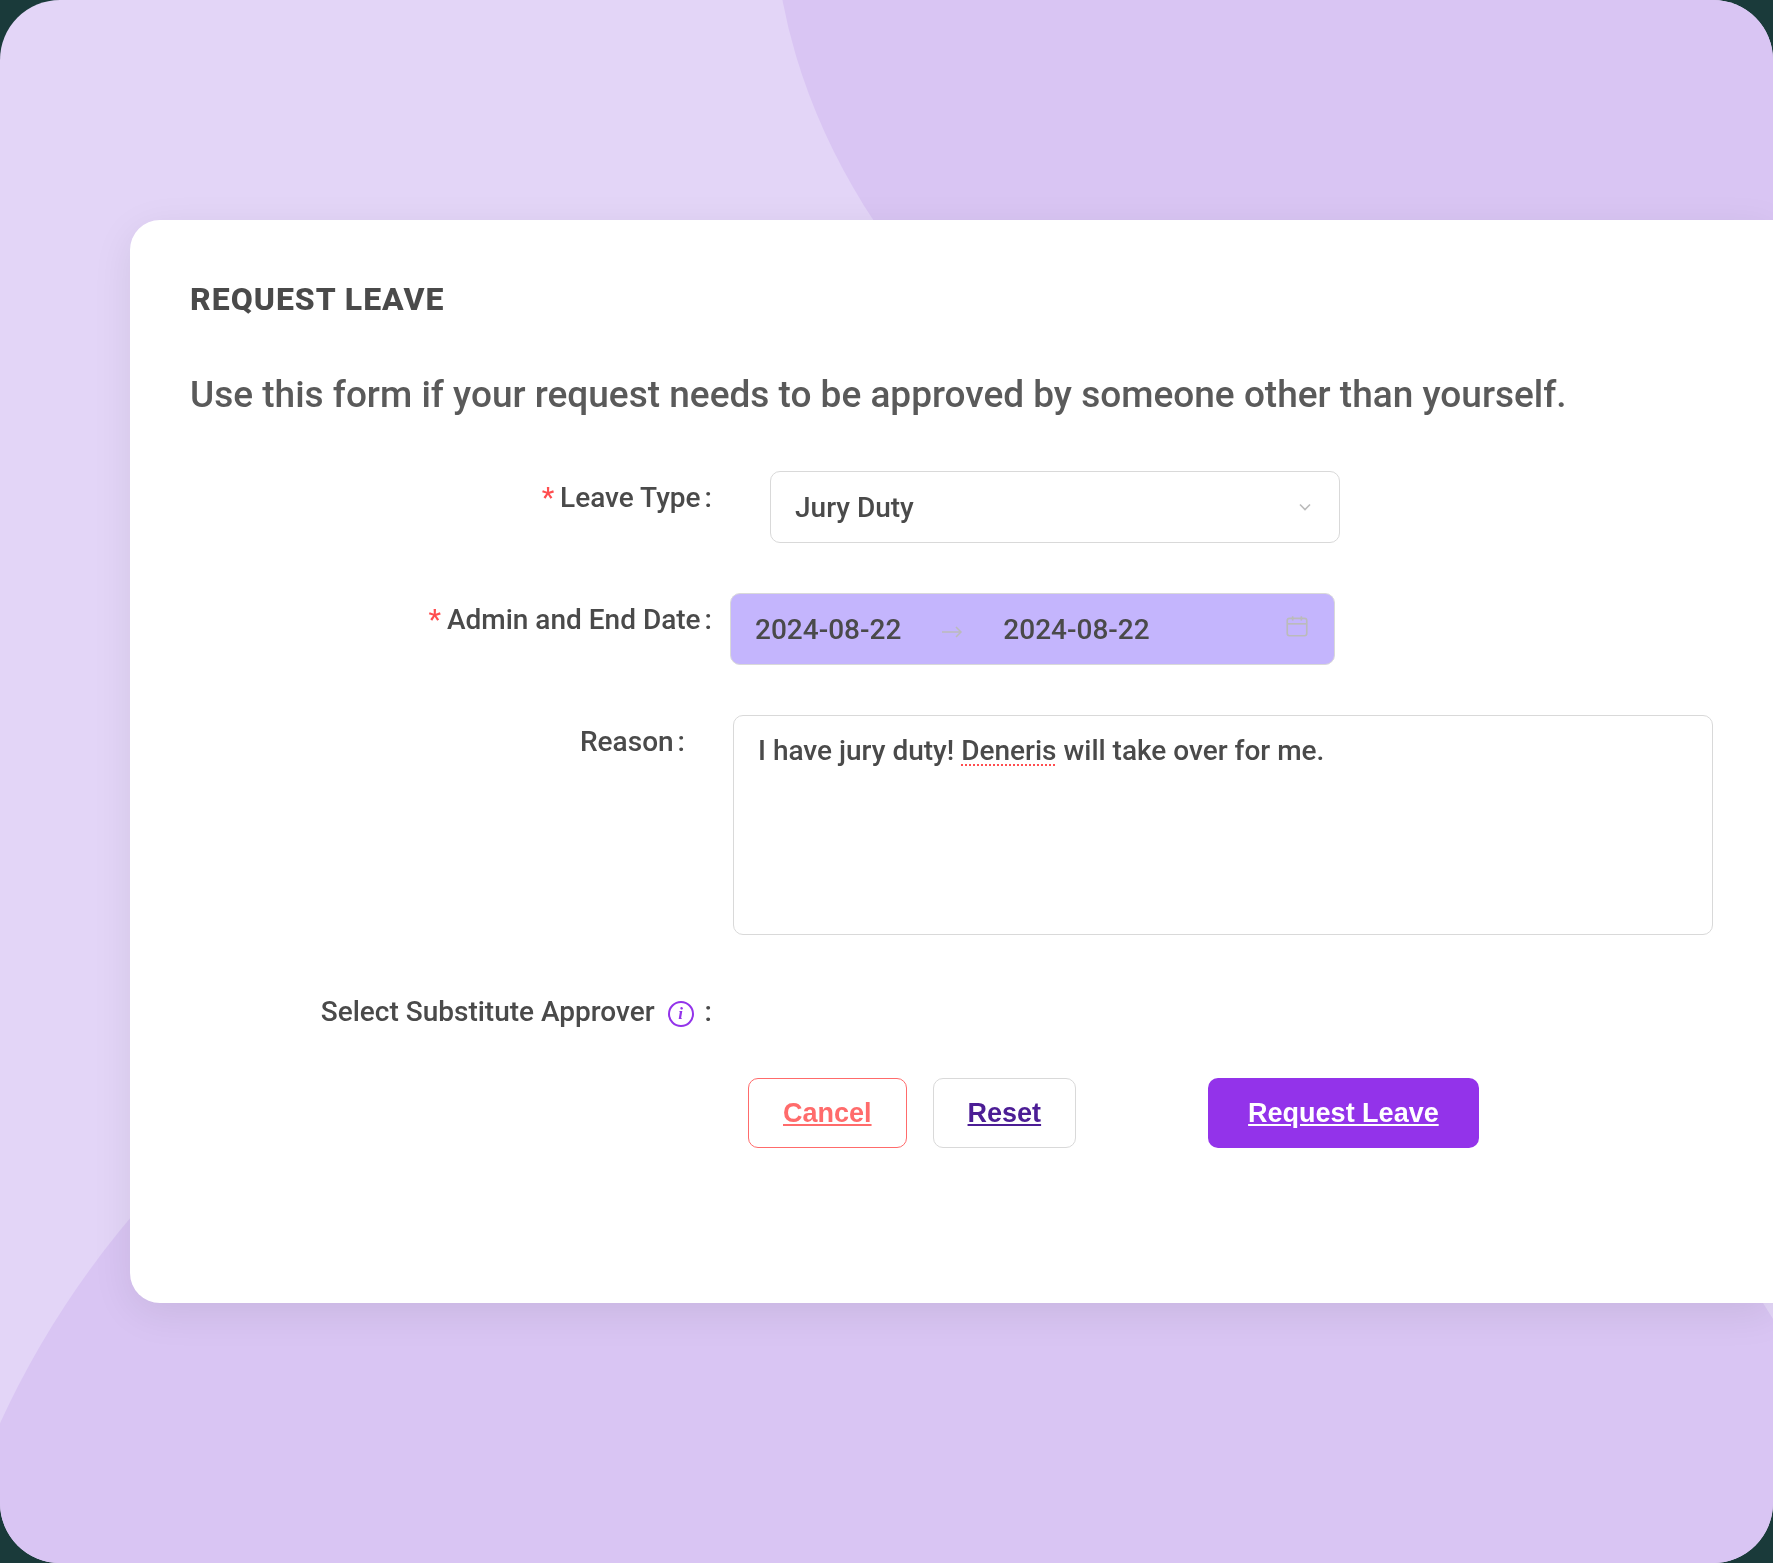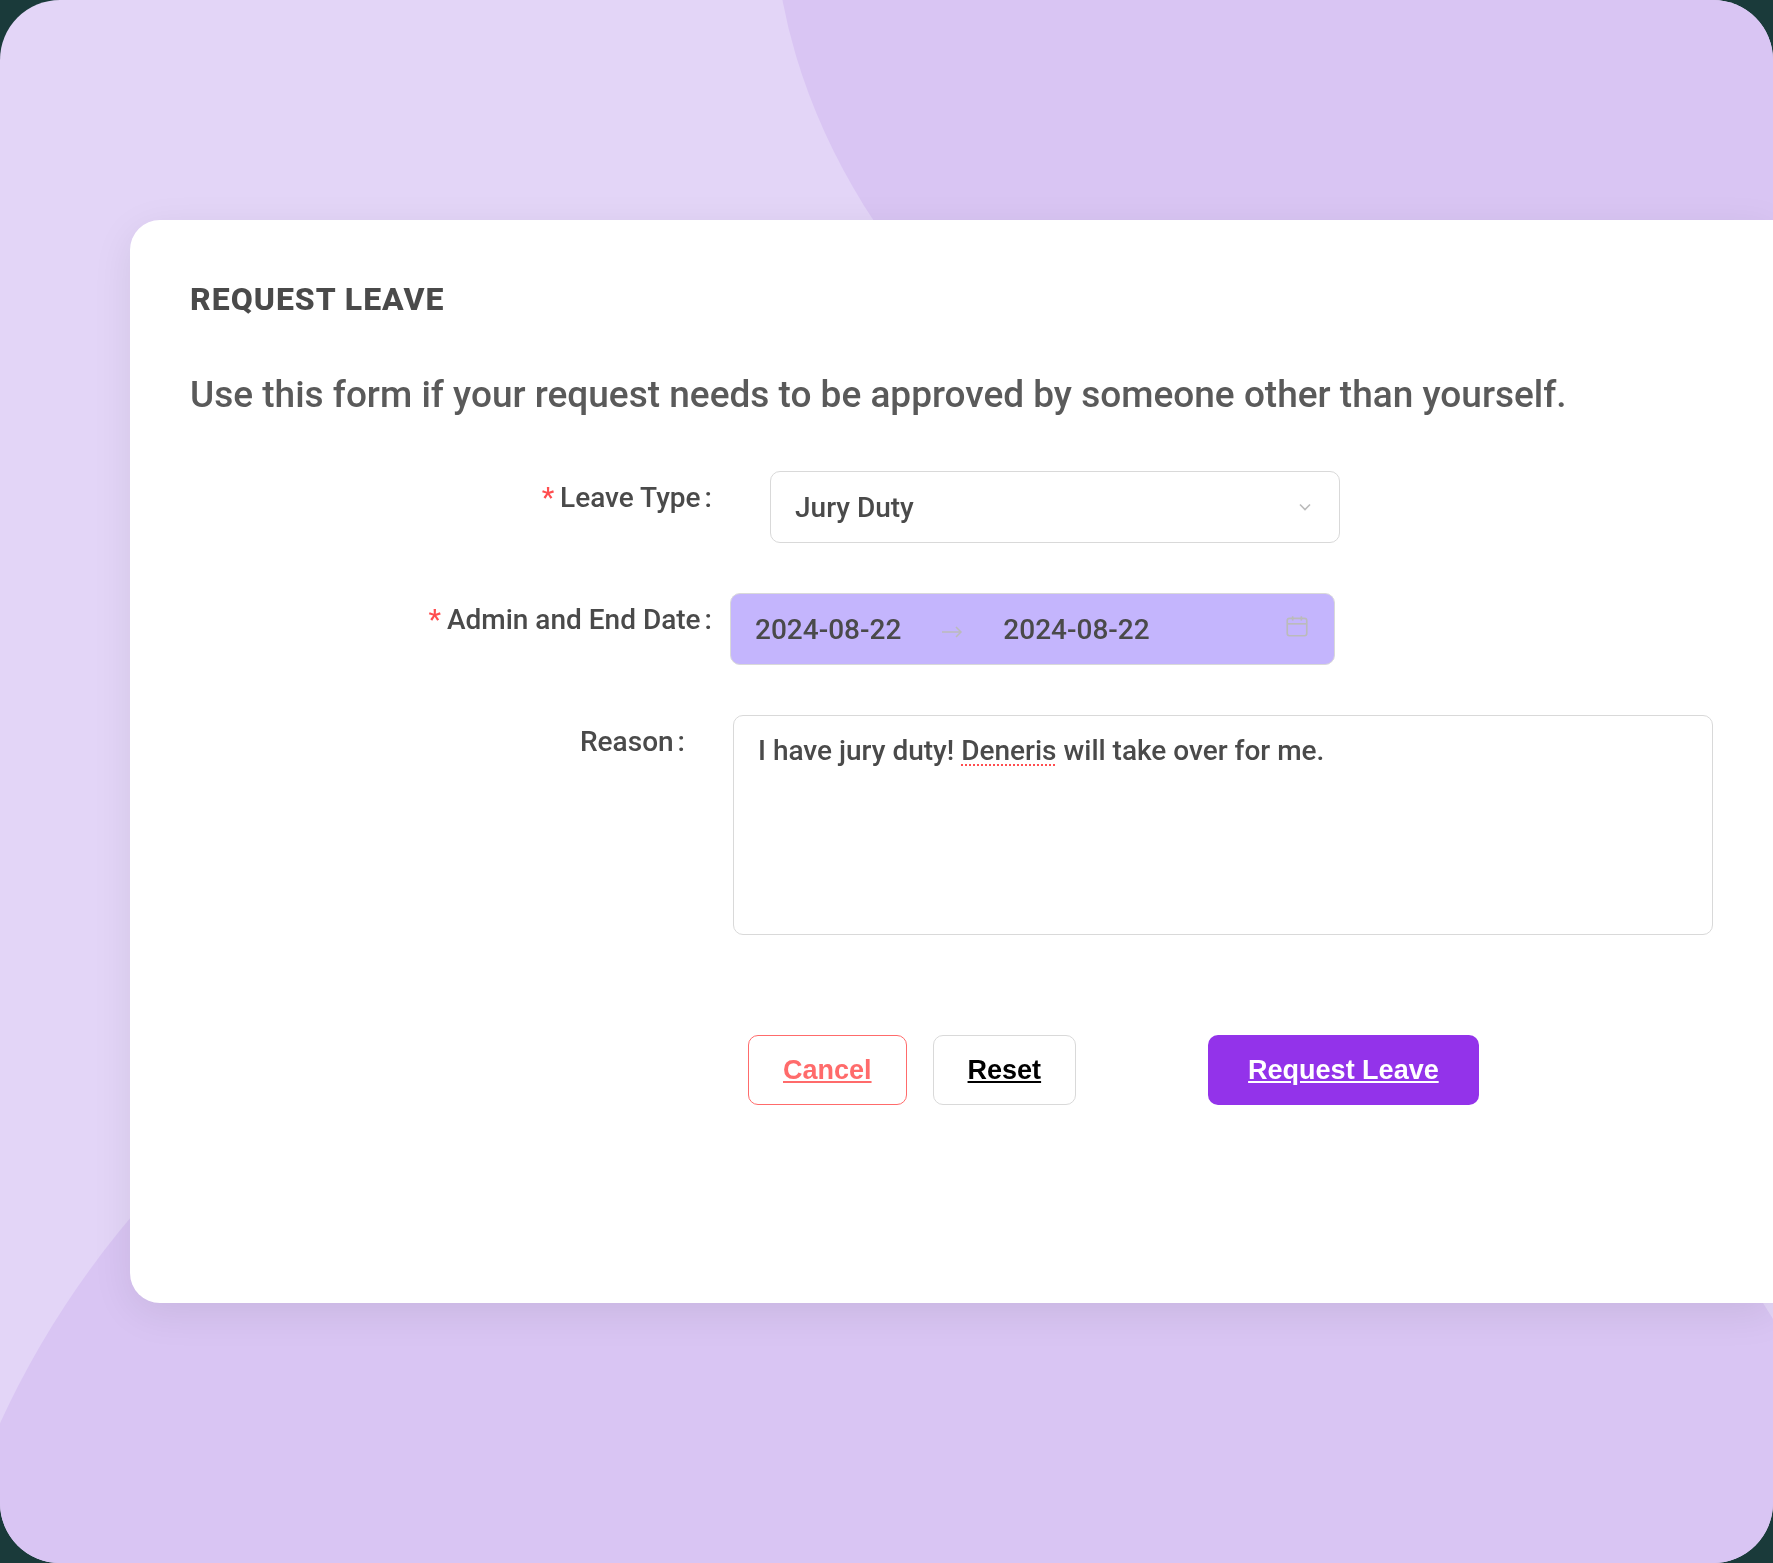--- a/index.html
+++ b/index.html
@@ -207,21 +207,21 @@
       text-decoration: underline;
     }
     .btn-cancel {
       background: white;
       border: 1.5px solid #ff6b6b;
       color: #ff6b6b;
     }
     .btn-reset {
       background: white;
       border: 1.5px solid #d9d9d9;
-      color: #000000;
+      color: #4c1d95;
     }
     .btn-spacer {
       flex: 0 0 80px;
     }
     .btn-primary {
       background: #9333ea;
       border: none;
       color: white;
       padding: 0 40px;
     }
@@ -293,20 +293,29 @@
           <span class="form-label">
             <span>Reason</span><span class="colon">:</span>
           </span>
         </div>
         <div class="form-input-col">
           <div class="textarea-box" contenteditable="true" style=""><span>I have jury duty! </span><span class="spellcheck">Deneris</span><span> will take over for me.</span></div>
         </div>
       </div>
 
       <div class="form-row">
+        <div class="form-label-col">
+          <span class="form-label">
+            <span>Select Substitute Approver</span>
+            <span class="info-icon">
+                <span class="info-icon-inner">i</span>
+              </span>
+            <span class="colon">:</span>
+          </span>
+        </div>
       </div>
 
       <div class="button-row">
         <button class="btn btn-cancel">Cancel</button>
         <button class="btn btn-reset">Reset</button>
         <div class="btn-spacer"></div>
         <button class="btn btn-primary">Request Leave</button>
       </div>
     </div>
   </div>

